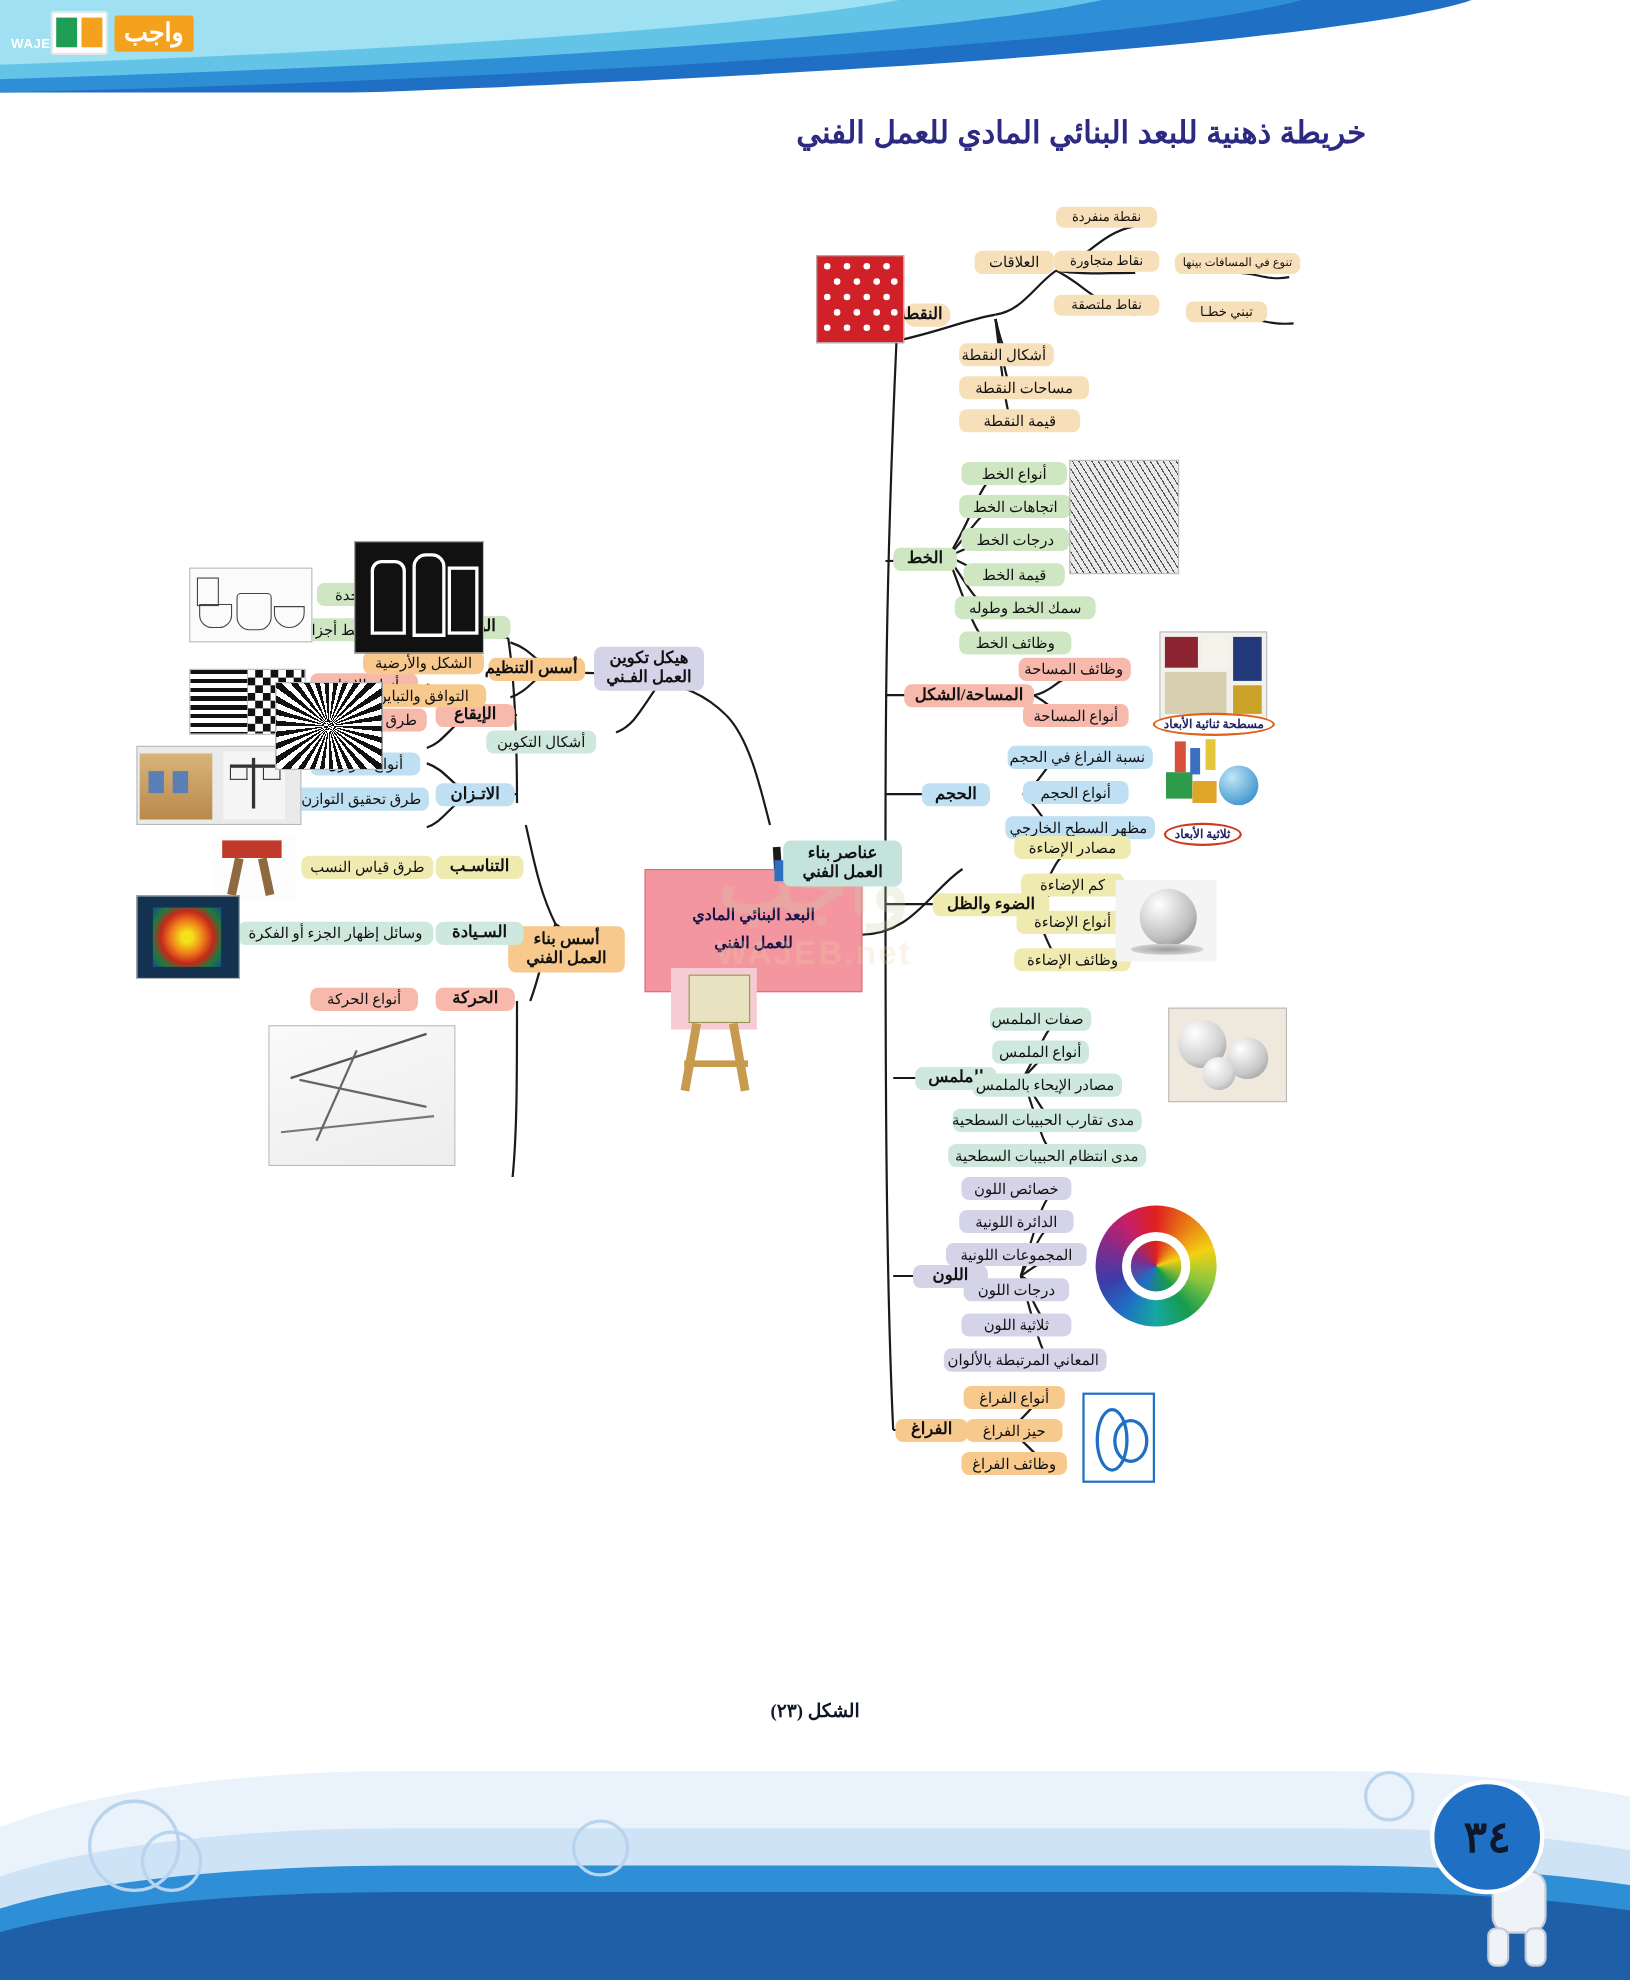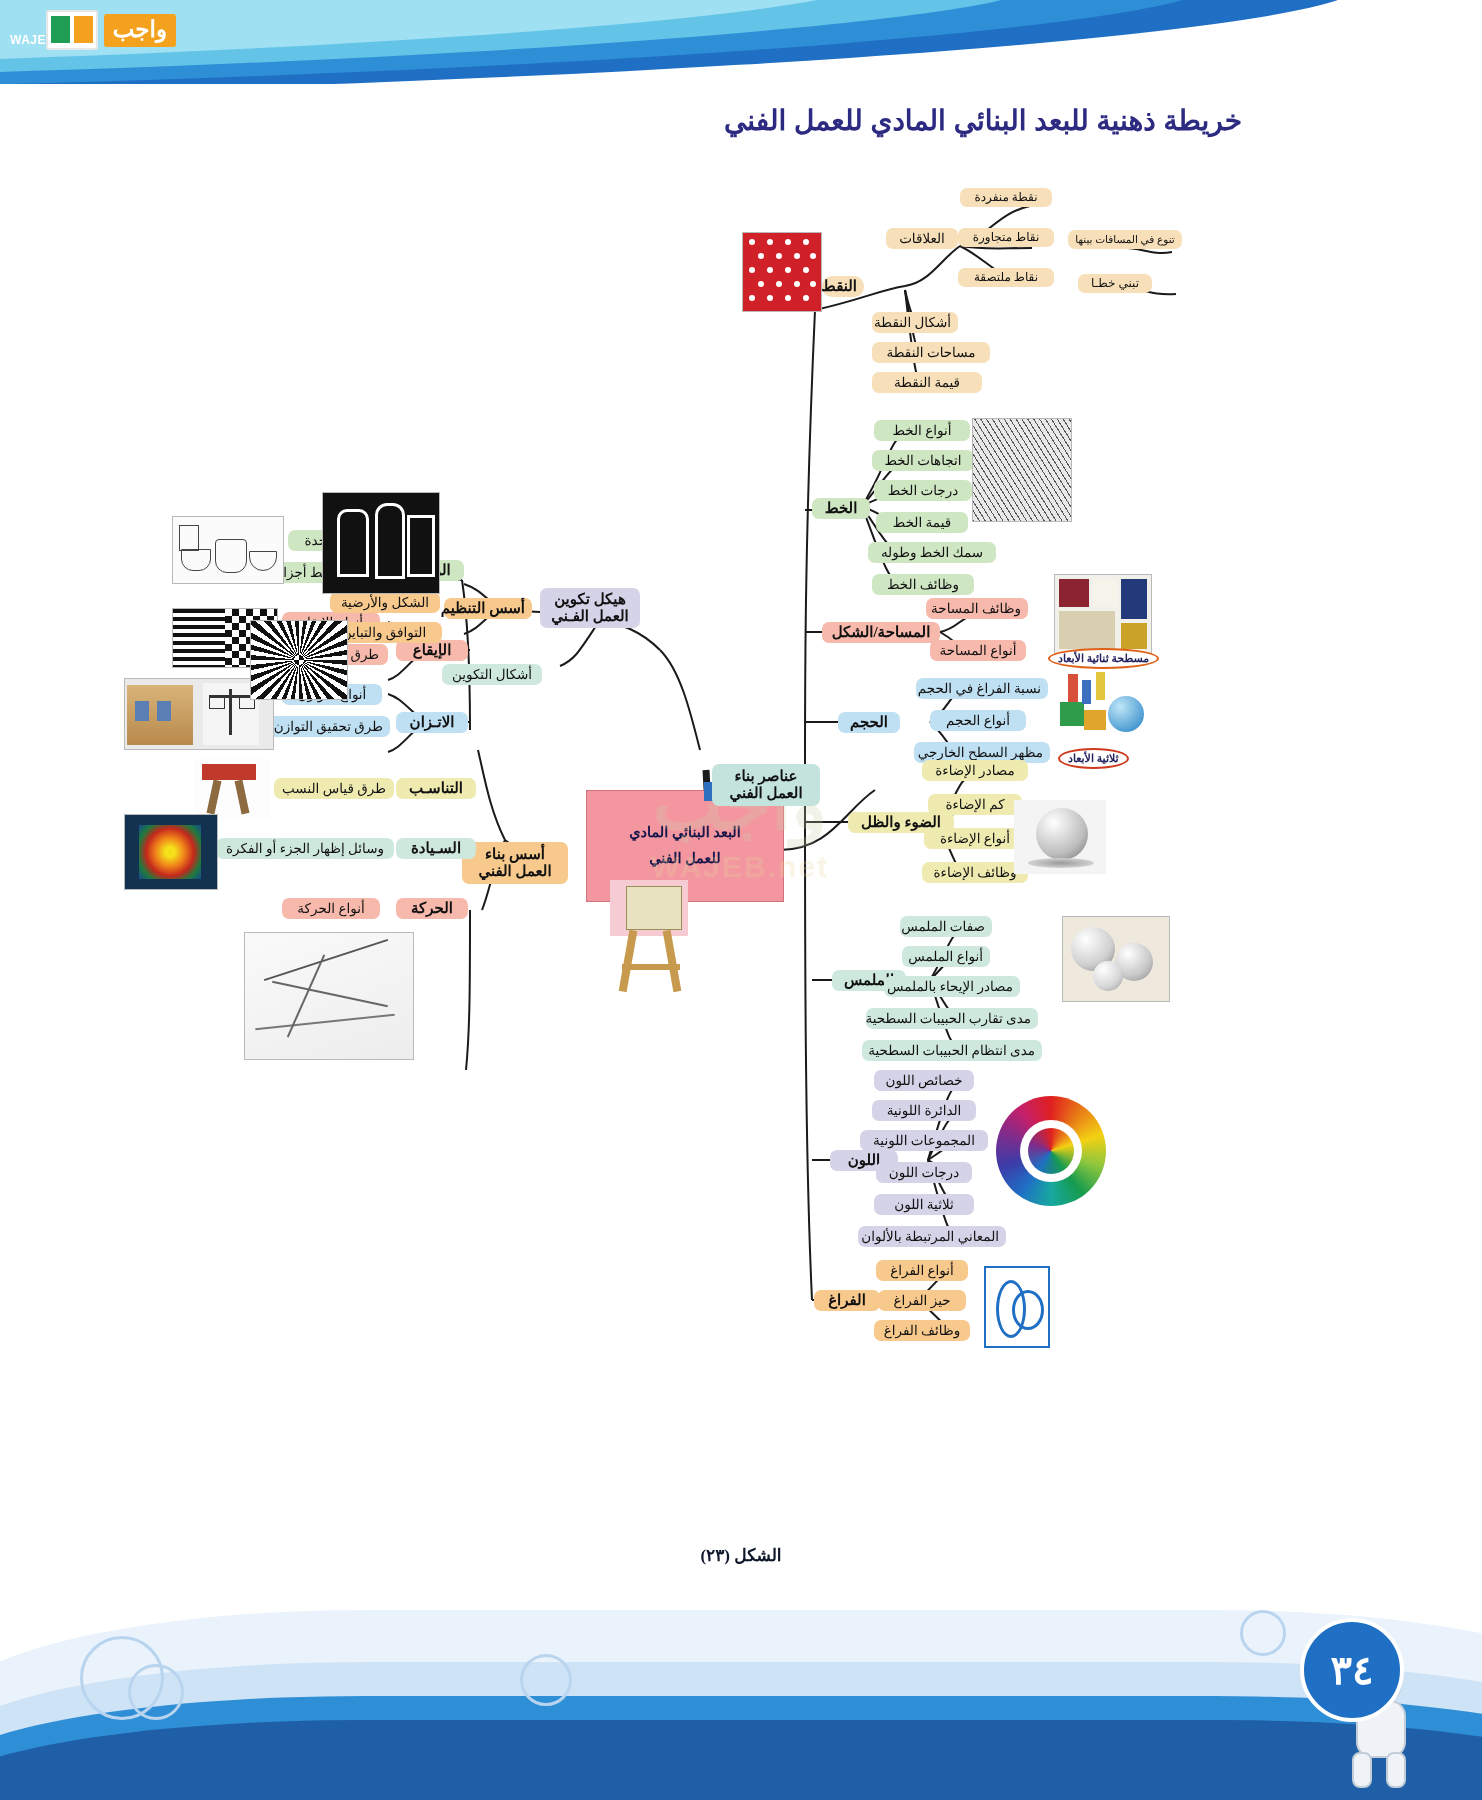--- a/index.html
+++ b/index.html
@@ -75,21 +75,21 @@
   
   .badge{position:absolute;border:2px solid #e06018;border-radius:50%;background:#fff;color:#22225f;
     font-size:11px;font-weight:bold;padding:2px 8px;white-space:nowrap;}
   .badge.b2{border-color:#cf3a1e;}
 
   
   .caption{position:absolute;top:1545px;right:0;left:0;text-align:center;font-size:17px;font-weight:bold;color:#0f172a;}
   .footer{position:absolute;left:0;bottom:0;width:1482px;height:230px;overflow:hidden;}
   .f-wave{position:absolute;left:-60px;width:1700px;border-radius:50%/100%;}
   .pagebubble{position:absolute;right:78px;bottom:78px;width:96px;height:96px;border-radius:50%;
-    background:#1f6fc4;color:#ffffff;display:flex;align-items:center;justify-content:center;
+    background:#1f6fc4;color:#0f172a;display:flex;align-items:center;justify-content:center;
     font-size:40px;font-weight:bold;border:4px solid #ffffff;z-index:8;}
   .astro{position:absolute;right:60px;bottom:10px;width:80px;height:130px;z-index:7;}
   .swirl{position:absolute;border:3px solid #b9d4ef;border-radius:50%;}
 </style>
 </head>
 <body>
 
 <div class="topbar">
   <div class="wave1"></div>
   <div class="wave2"></div>

